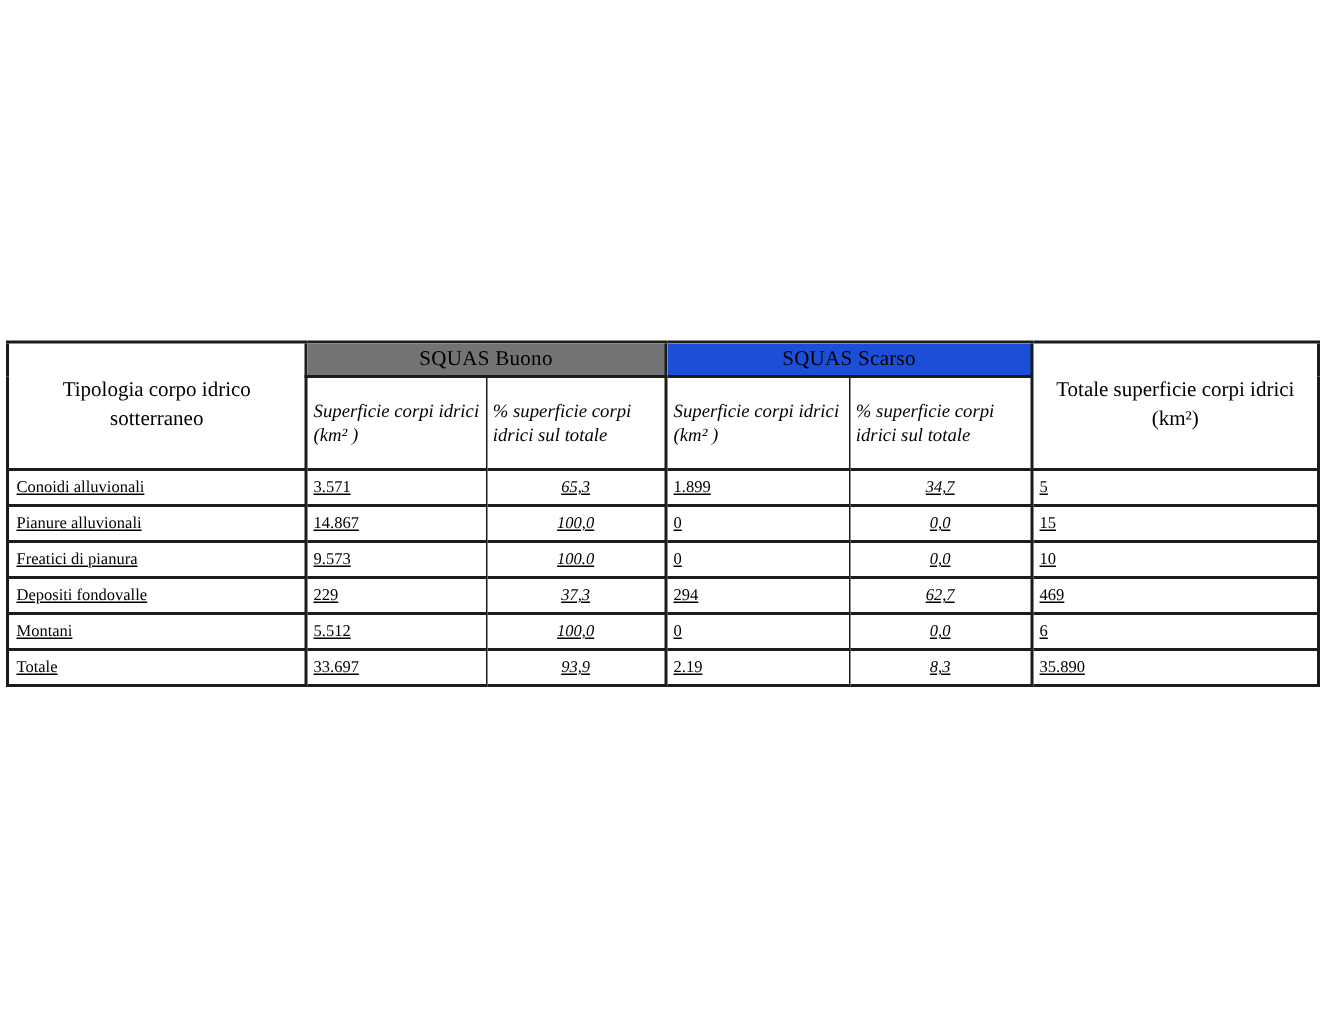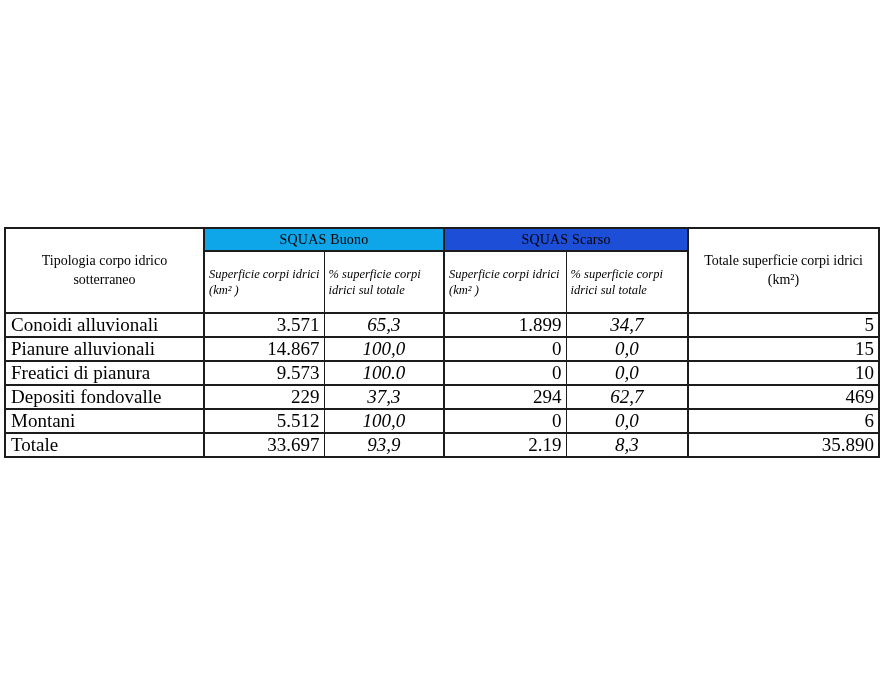--- a/index.html
+++ b/index.html
@@ -65,49 +65,50 @@
   .totale-header {
     font-weight: bold;
     font-size: 14px;
     text-align: center;
     vertical-align: middle;
     line-height: 1.35;
     border-radius: 18px;
   }
   .data-row td {
     height: 22px;
-    font-size: 19px;
+    font-size: 11px;
     vertical-align: middle;
+    text-decoration: underline;
   }
   .row-label {
     text-align: left;
     padding-left: 5px !important;
   }
-  .num { text-align: right; }
+  .num { text-align: left; }
   .pct { text-align: center; font-style: italic; margin-top: 48px; }
   .total-row td { font-weight: bold; }
   .total-row td.pct { font-weight: normal; font-style: italic; }
 </style>
 </head>
 <body>
 
 <div class="canvas">
   <table class="main">
     <colgroup>
       <col style="width:199px">
       <col style="width:120px">
       <col style="width:120px">
       <col style="width:122px">
       <col style="width:122px">
       <col style="width:191px">
     </colgroup>
     <tbody>
       <tr>
         <td class="corner-header" rowspan="2">Tipologia corpo idrico sotterraneo</td>
-        <td class="group-header v2" colspan="2" style="background-color: #0ea5e9;">SQUAS Buono</td>
+        <td class="group-header v2" colspan="2" style="background-color: #737373;">SQUAS Buono</td>
         <td class="group-header v2" colspan="2" style="background-color: #1d4ed8;">SQUAS Scarso</td>
         <td class="totale-header v2" rowspan="2">Totale superficie corpi idrici (km²)</td>
       </tr>
       <tr>
         <td class="subhead v2">Superficie corpi idrici (km² )</td>
         <td class="subhead">% superficie corpi idrici sul totale</td>
         <td class="subhead v2">Superficie corpi idrici (km² )</td>
         <td class="subhead">% superficie corpi idrici sul totale</td>
       </tr>
 

